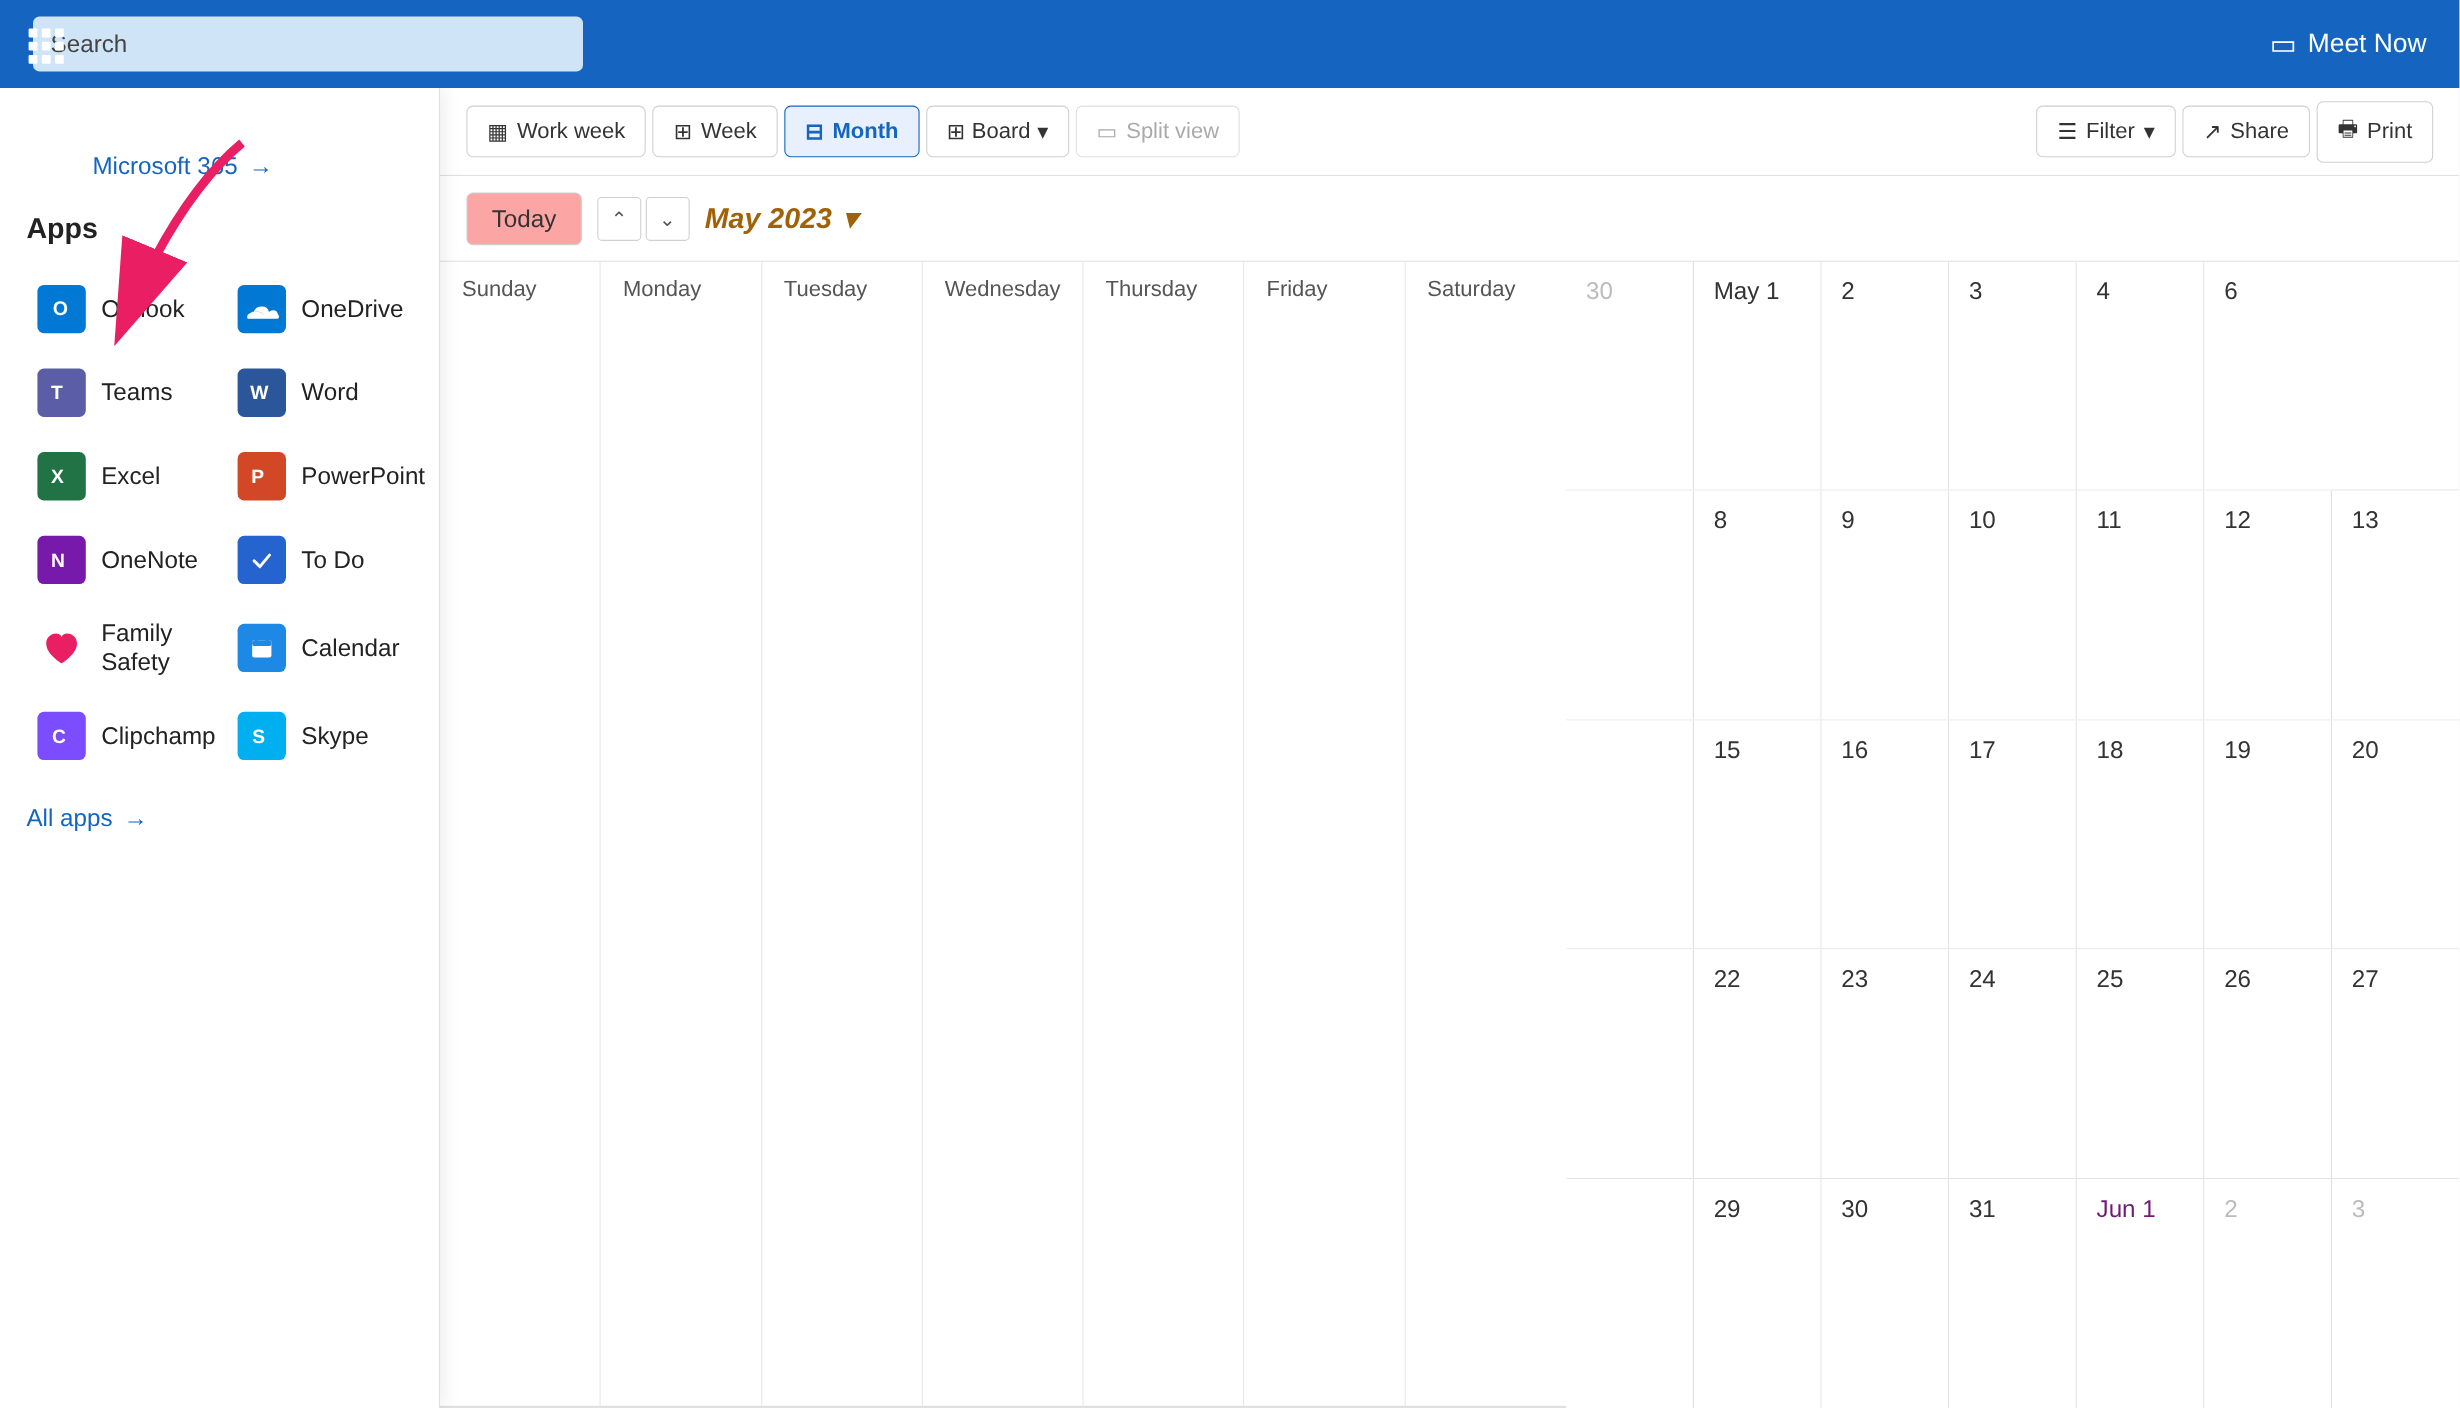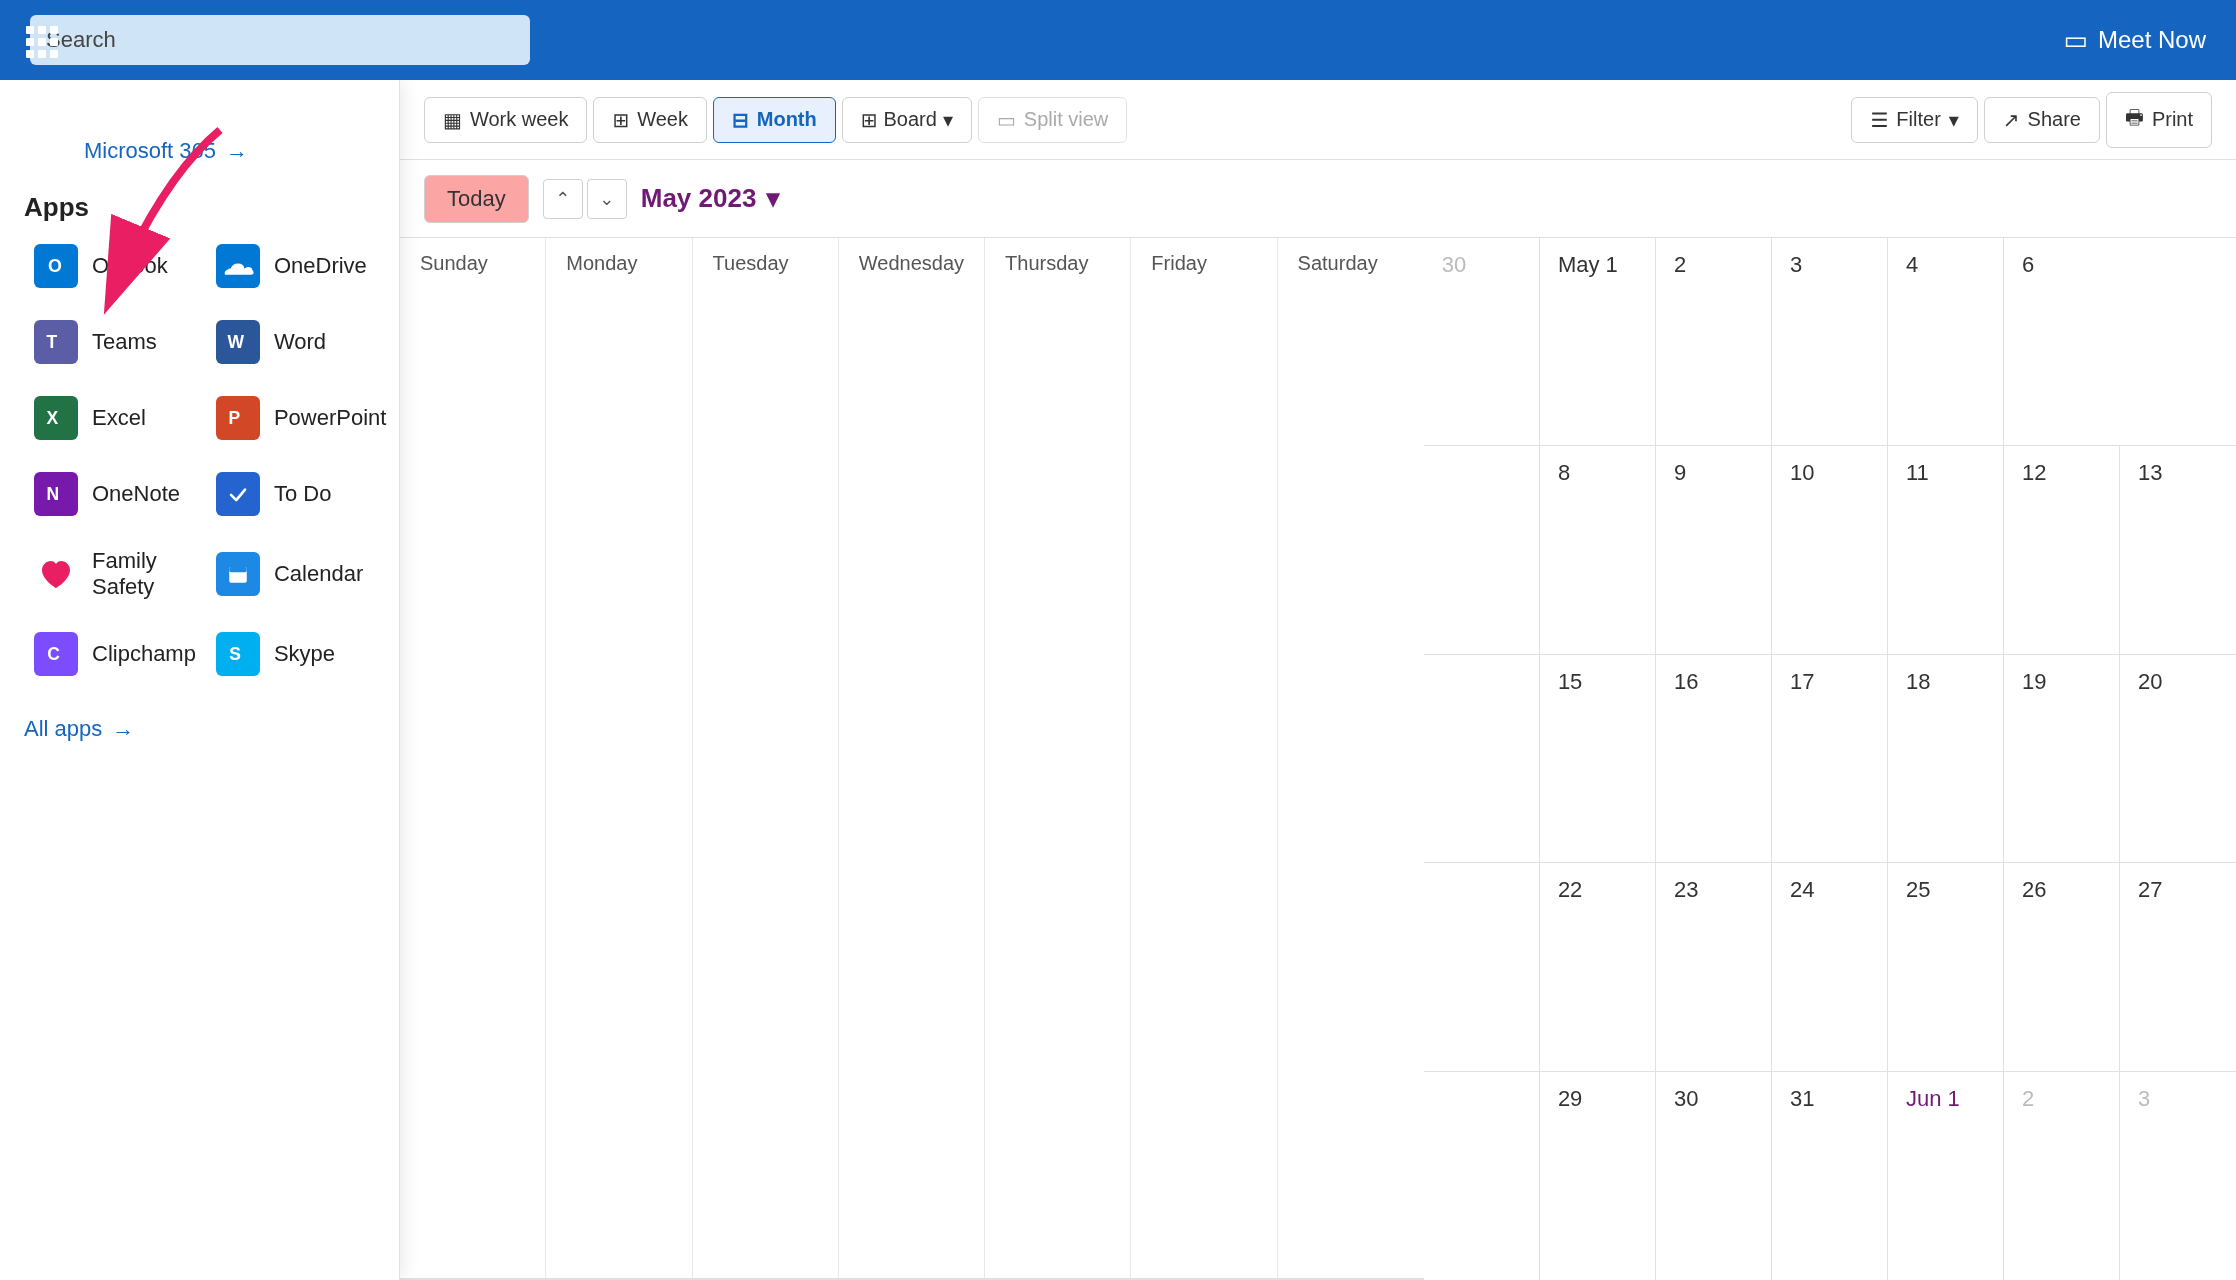--- a/index.html
+++ b/index.html
@@ -111,21 +111,21 @@
       margin-top: 0;
       margin-bottom: 28px;
       padding-top: 8px;
       padding-left: 60px;
     }
 
     .apps-label {
       font-size: 26px;
       font-weight: 600;
       color: #222;
-      margin-bottom: 9px;
+      margin-bottom: 24px;
     }
 
     .apps-grid {
       display: grid;
       grid-template-columns: 1fr 1fr;
       gap: 0;
       row-gap: 8px;
     }
 
     .app-item {
@@ -273,22 +273,23 @@
       color: #555;
       background: white;
     }
 
     .month-title {
       display: flex;
       align-items: center;
       gap: 10px;
       font-size: 26px;
       font-weight: 600;
-      color: #701a75;
-      cursor: pointer;
+      color: #a16207;
+      cursor: pointer;
+      font-style: italic;
     }
 
     
     .cal-grid-container {
       flex: 1;
       overflow: hidden;
       display: flex;
       flex-direction: row;
     }
 

